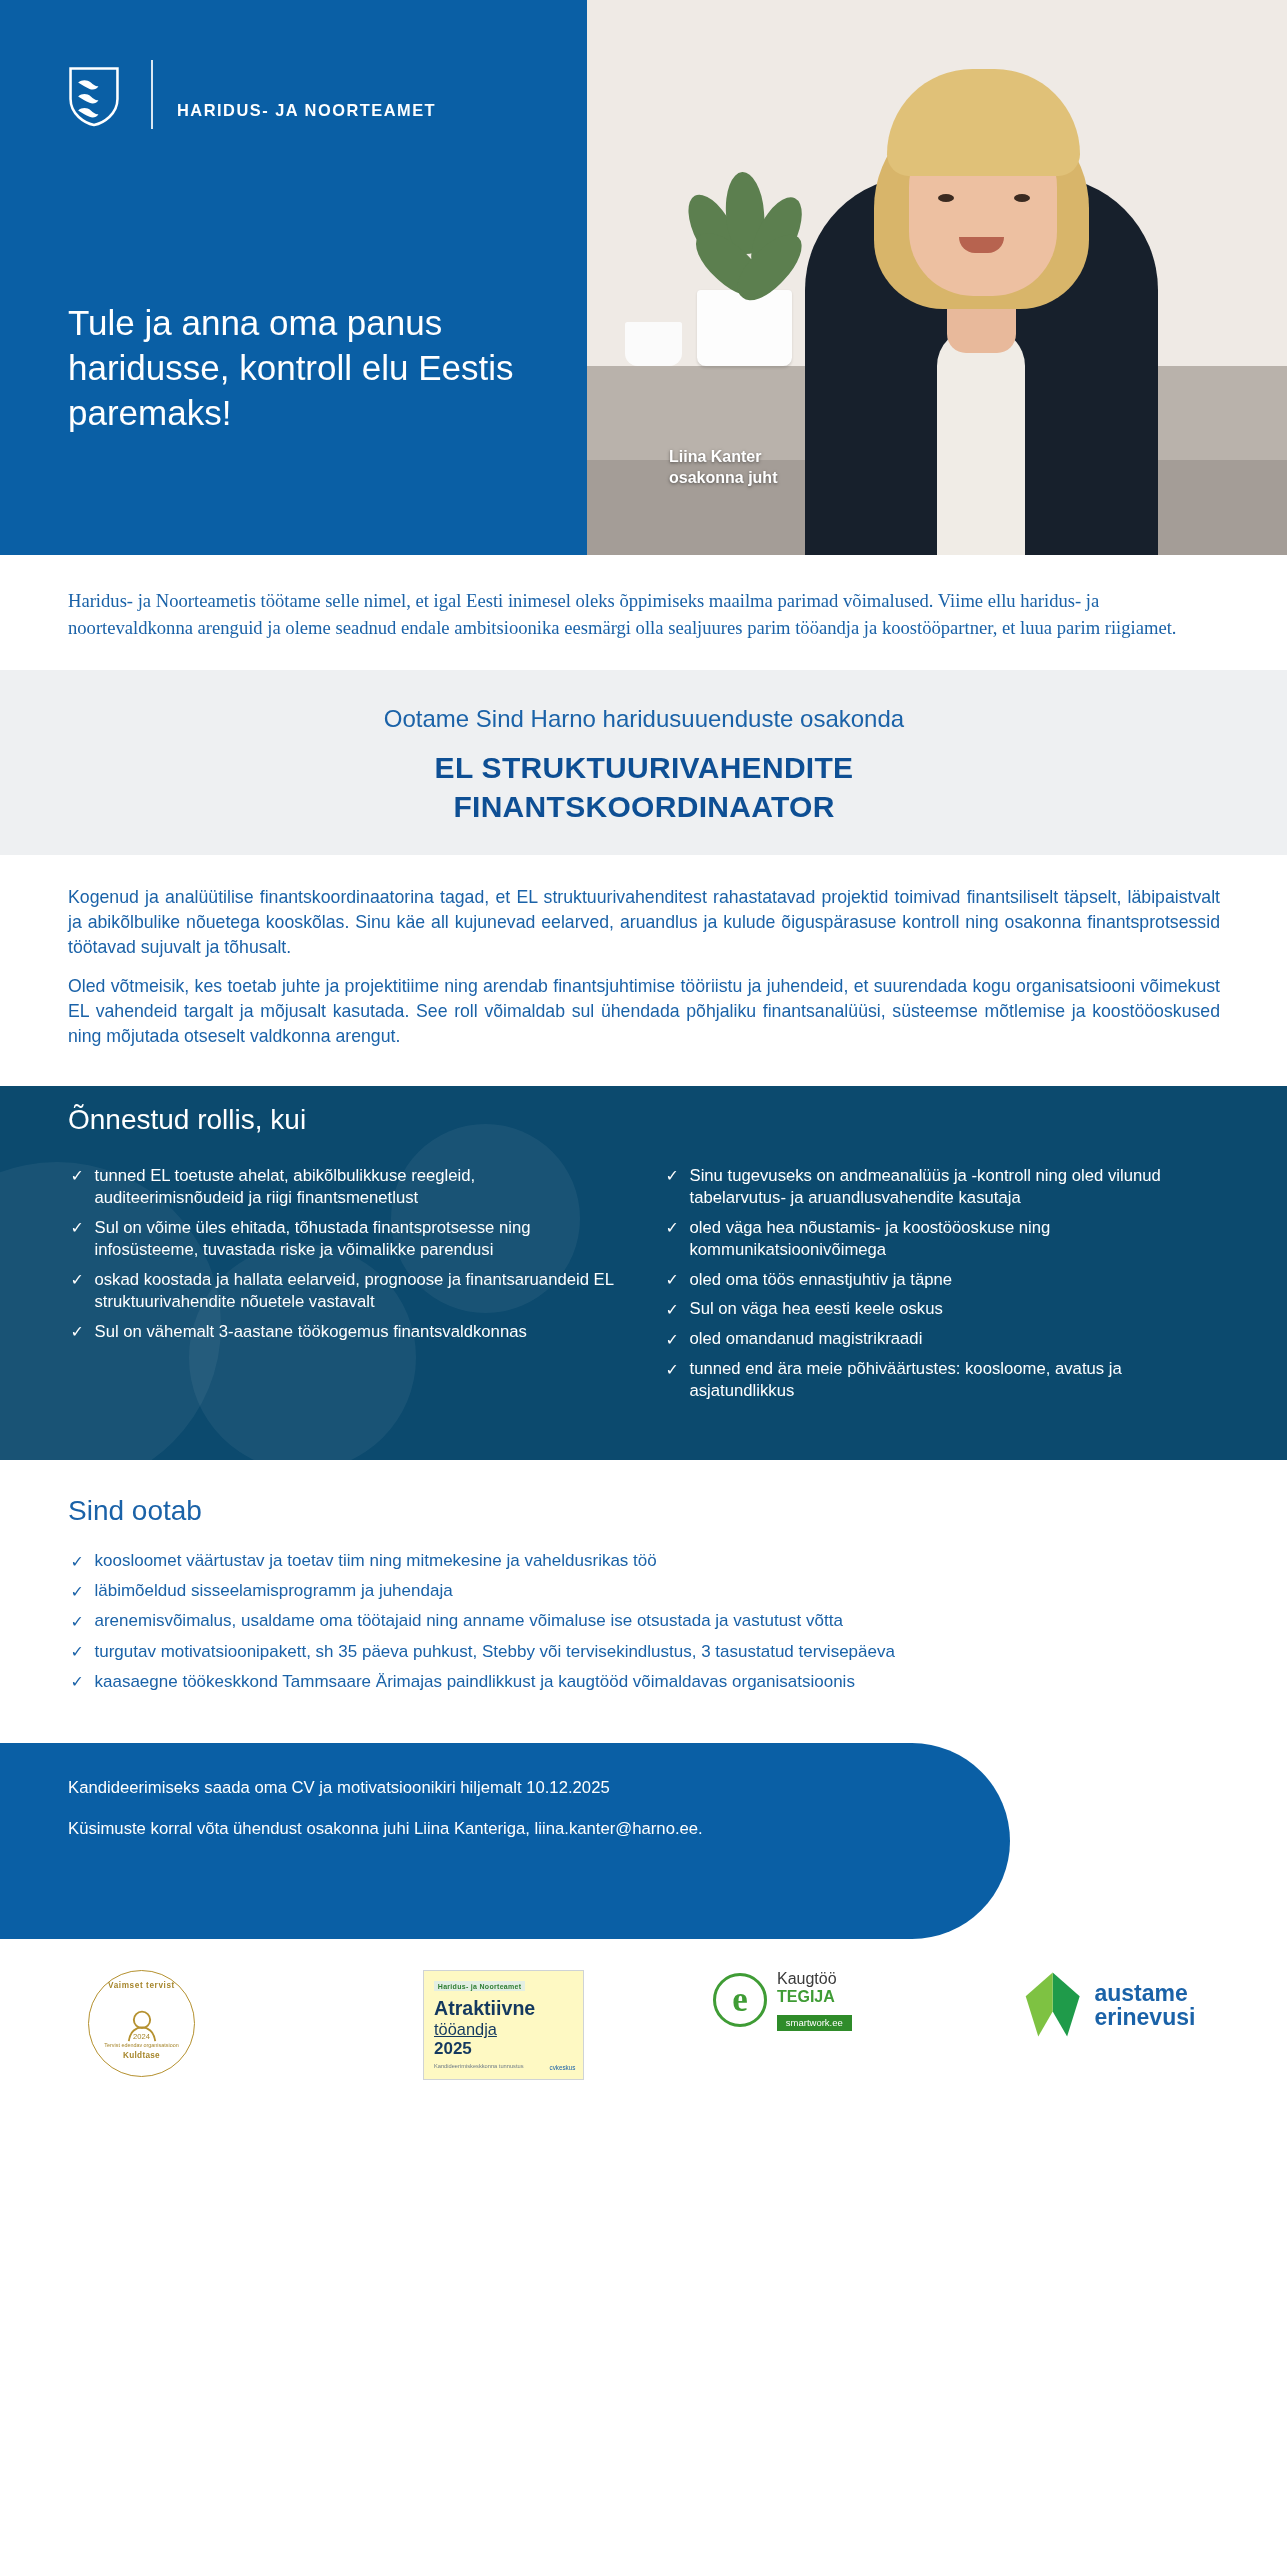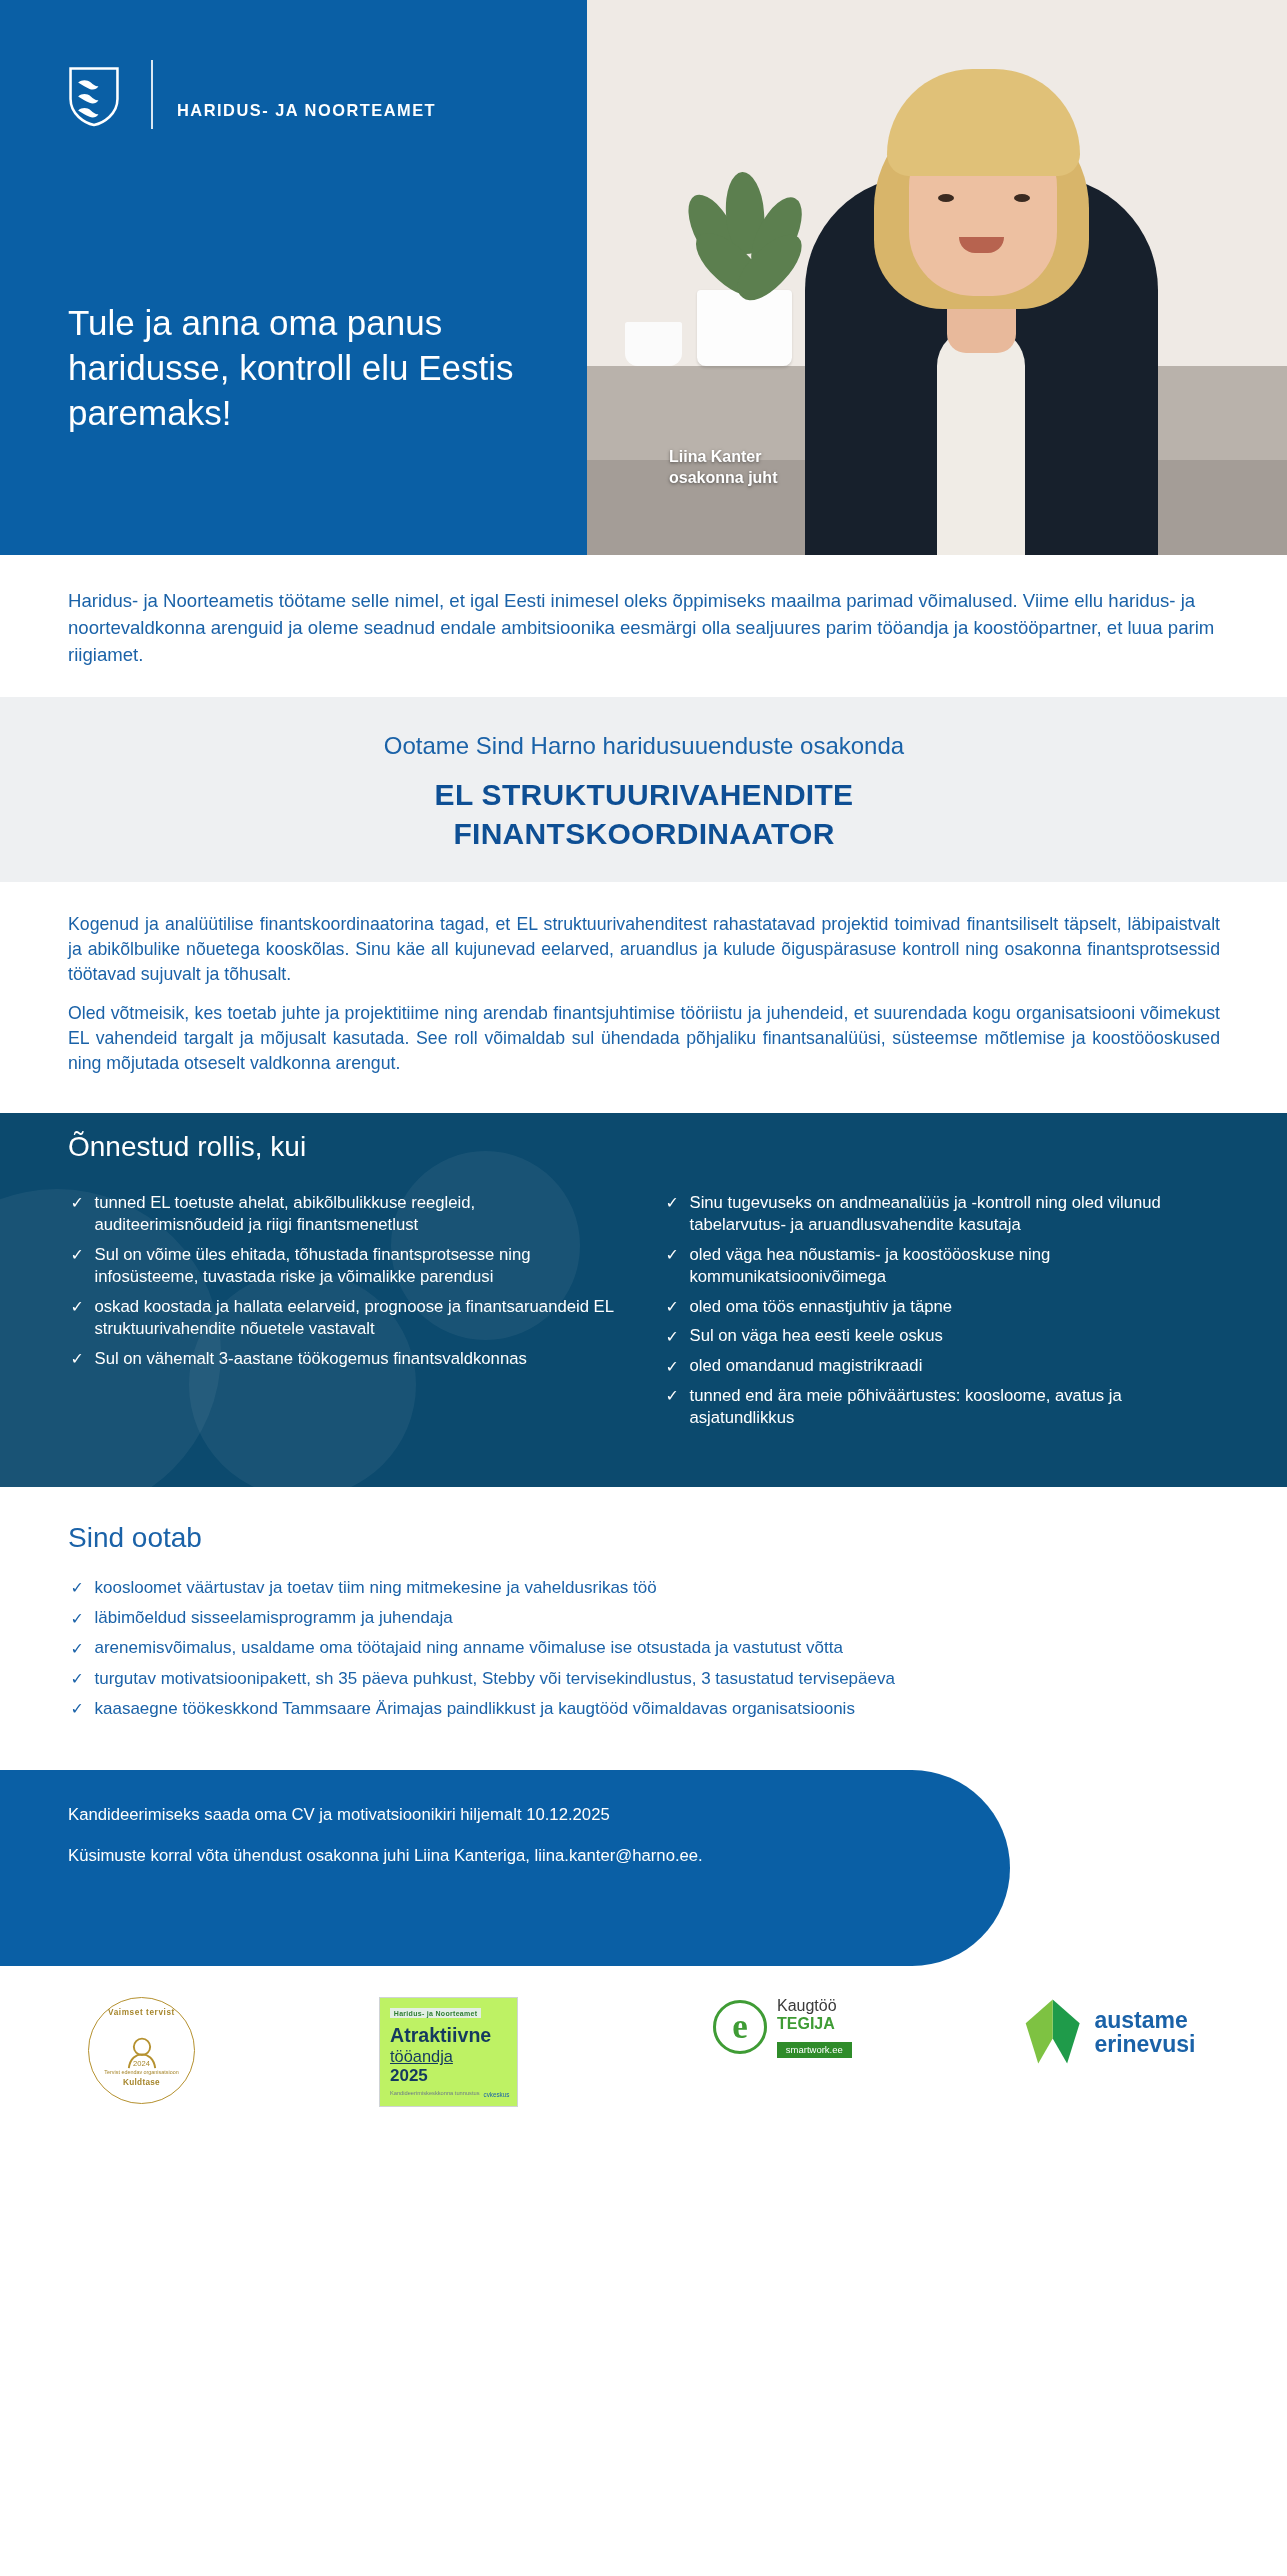--- a/index.html
+++ b/index.html
@@ -103,21 +103,21 @@
     position:absolute; left:669px; bottom:66px;
     color:#ffffff; font-size:16px; font-weight:700; line-height:1.35;
     text-shadow:0 0.6px 3.2px rgba(0,0,0,.5);
   }
 
   
   .intro {
     background:#ffffff; padding:33px 68px 28px 68px;
   }
   .intro p {
-    margin:0; color:#1a62a8; font-size:18.6px; line-height:1.45;
+    margin:0; color:#1a62a8; font-size:18.6px; line-height:1.45;font-family:Liberation Serif, serif;
   }
 
   
   .title-band {
     background:#eef0f2; padding:21.5px 68px 29px 68px; text-align:center;
   }
   .title-band .pre {
     margin:12px; color:#1a62a8; font-size:24px; font-weight:400; line-height:1.35;
   }
   .title-band .main {
@@ -198,22 +198,22 @@
   .lg-circle .yr {
     position:absolute; bottom:35px; width:100%; text-align:center;
     font-size:7.6px; color:#a6862c;
   }
   .lg-circle .sm {
     position:absolute; bottom:28px; width:100%; text-align:center;
     font-size:5.4px; color:#a6862c;
   }
 
   .lg-atr {
-    width:139px; height:110px; border:1.3px solid #cfd3d6; background:#bef264;
-    position:relative; padding:8.8px 10px;
+    width:161px; height:110px; border:1.3px solid #cfd3d6; background:#fef9c3;
+    position:relative; padding:8.8px 10px;margin-left:44px;
   }
   .lg-atr .hdr {
     font-size:7px; color:#2e7d32; letter-spacing:0.3px; font-weight:700;
     background:#e3efe3; display:inline-block; padding:1.3px 3.8px;
   }
   .lg-atr .t1 { font-size:19.6px; font-weight:700; color:#14395f; margin-top:6.3px; }
   .lg-atr .t2 { font-size:16.4px; font-weight:400; color:#14395f;text-decoration:underline; }
   .lg-atr .t3 { font-size:17px; font-weight:700; color:#14395f; }
   .lg-atr .sub { font-size:5.7px; color:#6d7b87; margin-top:3.8px; }
   .lg-atr .chip {

